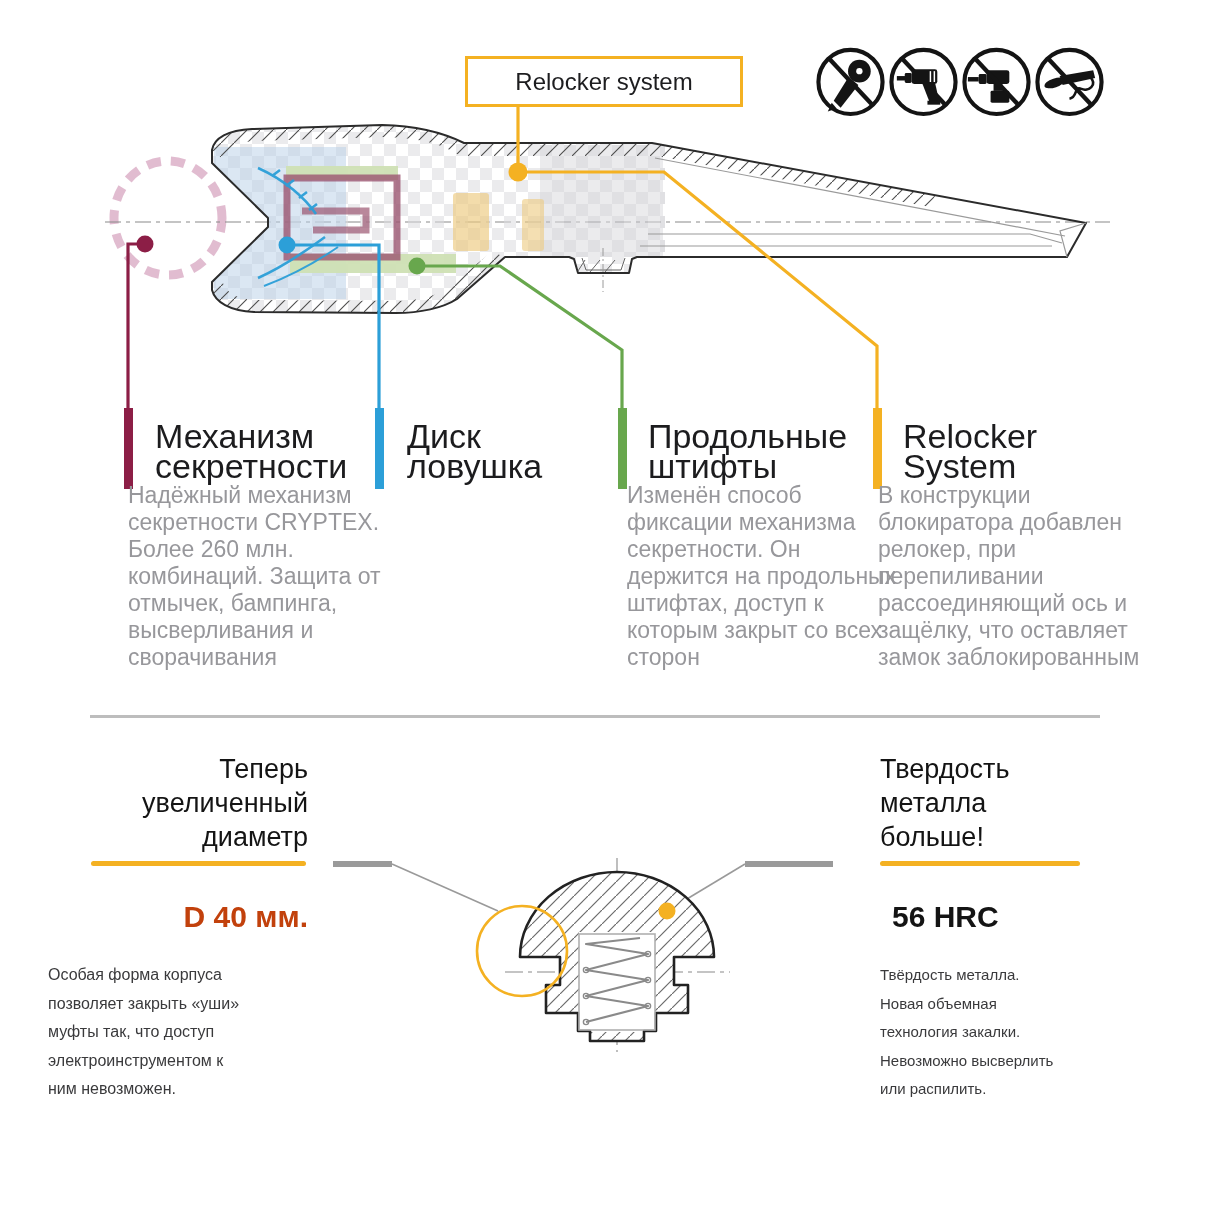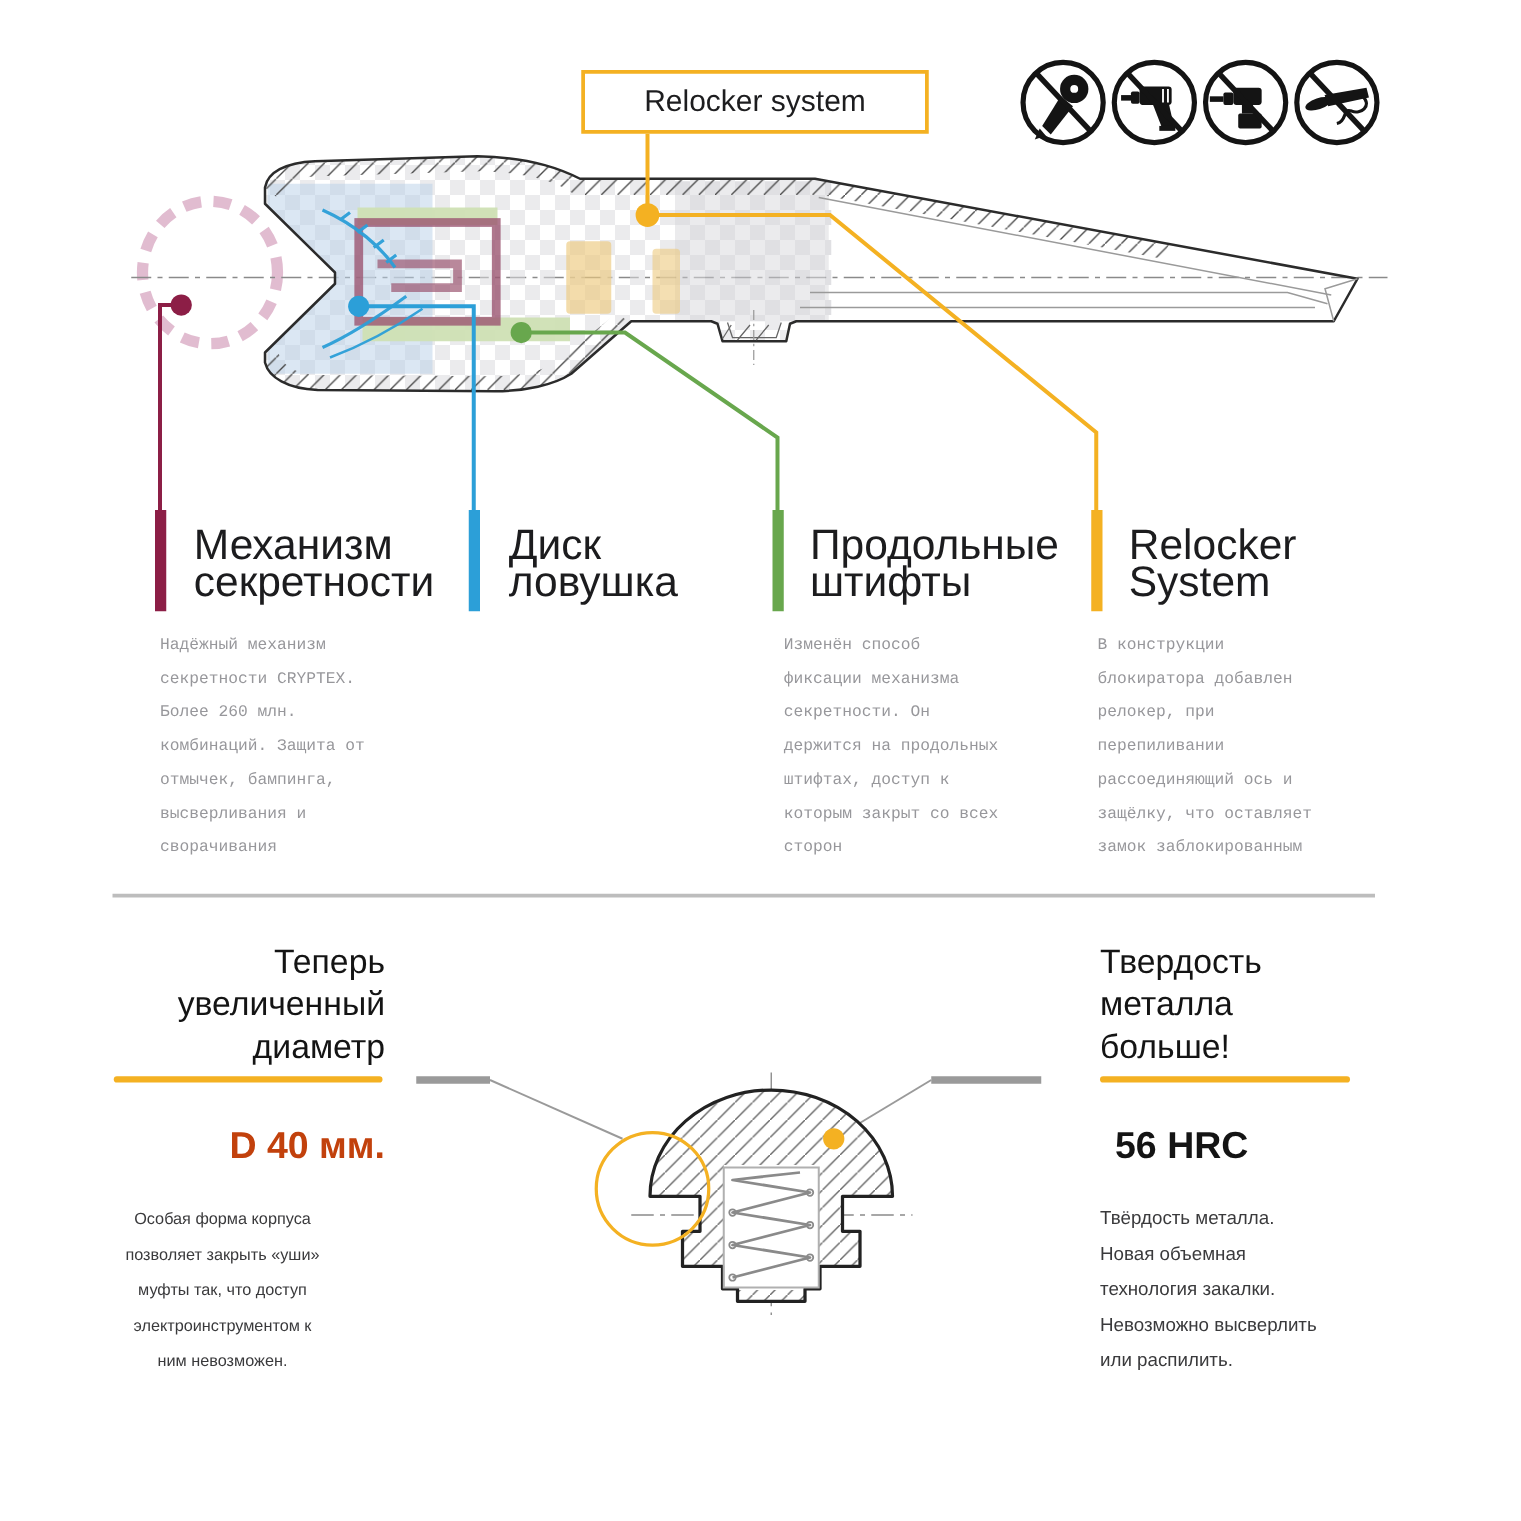--- a/index.html
+++ b/index.html
@@ -13,30 +13,30 @@
     display:flex;align-items:center;justify-content:center;z-index:3;background:#fff;}
   .callout-box span{font-size:24px;color:#1d1d1f;}
 
   
   .icons-row{left:814px;top:44px;display:flex;z-index:3;}
   .icons-row svg{display:block;}
 
   
   .feature-bar{top:408px;width:9px;height:81px;z-index:2;}
   .feature-title{top:421px;font-size:34px;line-height:30px;color:#1c1c1e;z-index:2;}
-  .feature-body{top:502px;font-size:13px;line-height:27px;color:#97979b;z-index:2;font-family:Liberation Mono, monospace;}
+  .feature-body{top:482px;font-size:23px;line-height:27px;color:#97979b;z-index:2;}
 
   
   .divider{left:90px;top:715px;width:1010px;height:3px;background:#bdbdbd;}
 
   
   .bl-title{left:60px;top:752px;width:248px;text-align:right;font-size:27px;line-height:34px;color:#141414;}
   .bl-rule{left:91px;top:861px;width:215px;height:5px;border-radius:3px;background:#F4B122;}
   .bl-value{left:60px;top:900px;width:248px;text-align:right;font-size:30px;font-weight:bold;color:#c2410c;}
-  .bl-body{left:48px;top:961px;width:260px;text-align:center;font-size:13px;line-height:28.5px;color:#3a3a3c;}
+  .bl-body{left:48px;top:961px;width:260px;text-align:left;font-size:16px;line-height:28.5px;color:#3a3a3c;}
   .br-title{left:880px;top:752px;width:240px;font-size:27px;line-height:34px;color:#141414;}
   .br-rule{left:880px;top:861px;width:200px;height:5px;border-radius:3px;background:#F4B122;}
   .br-value{left:880px;top:900px;width:240px;font-size:30px;font-weight:bold;color:#141414;margin-left:12px;}
   .br-body{left:880px;top:961px;width:250px;font-size:15px;line-height:28.5px;color:#3a3a3c;}
 </style>
 </head>
 <body>
 
 <div class="canvas">
 

